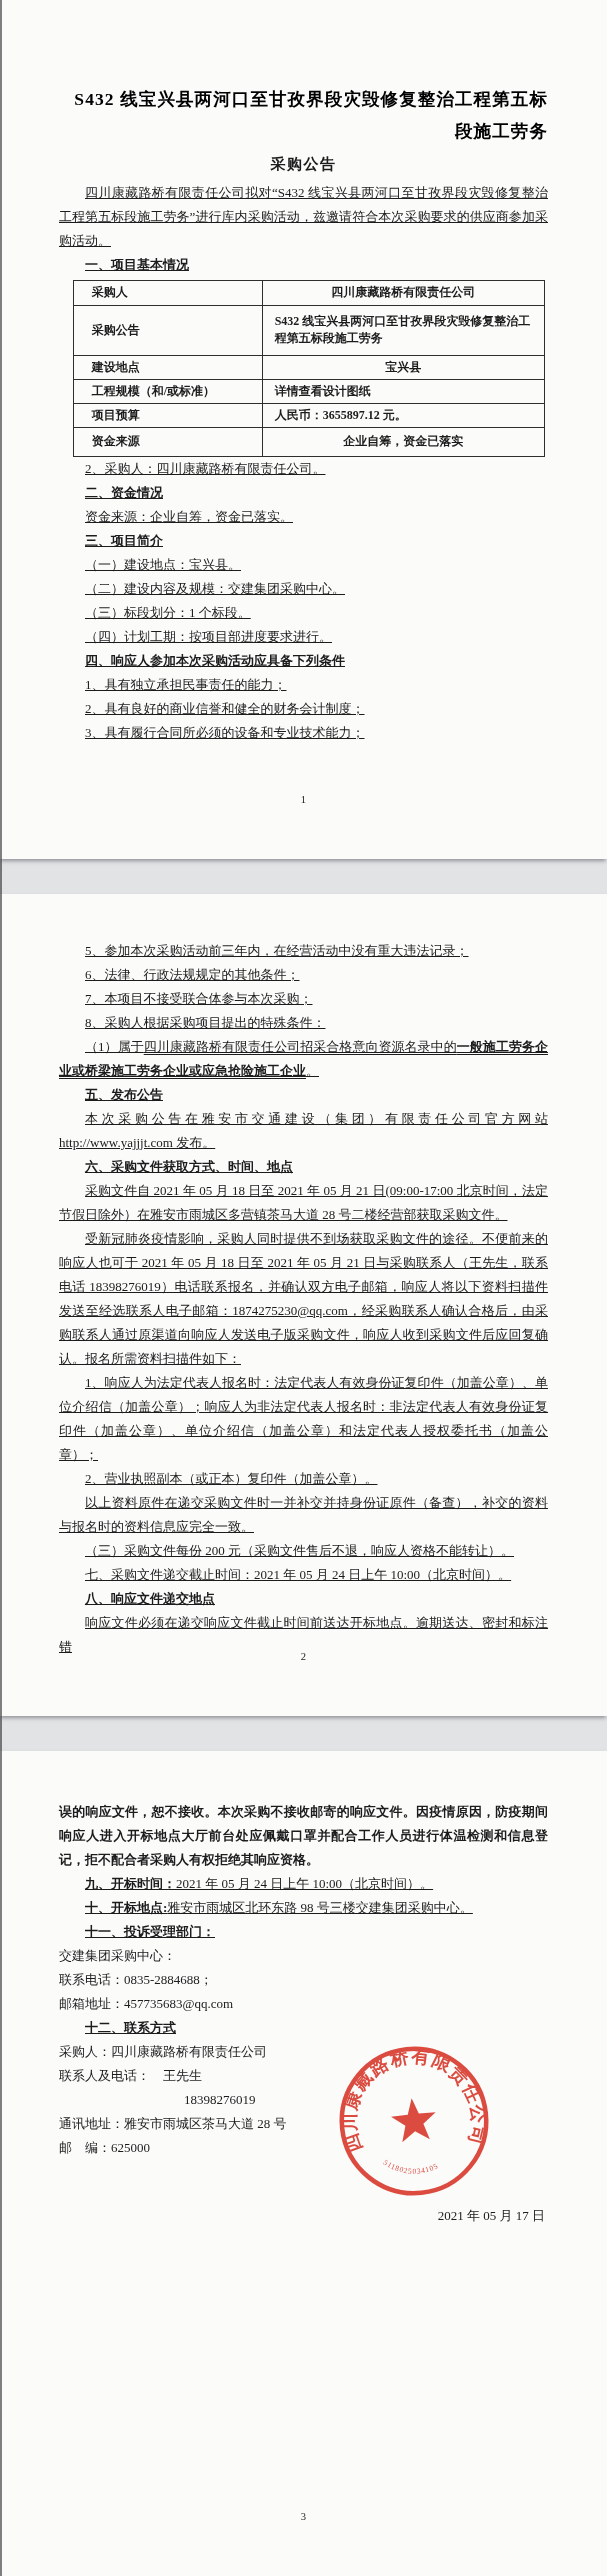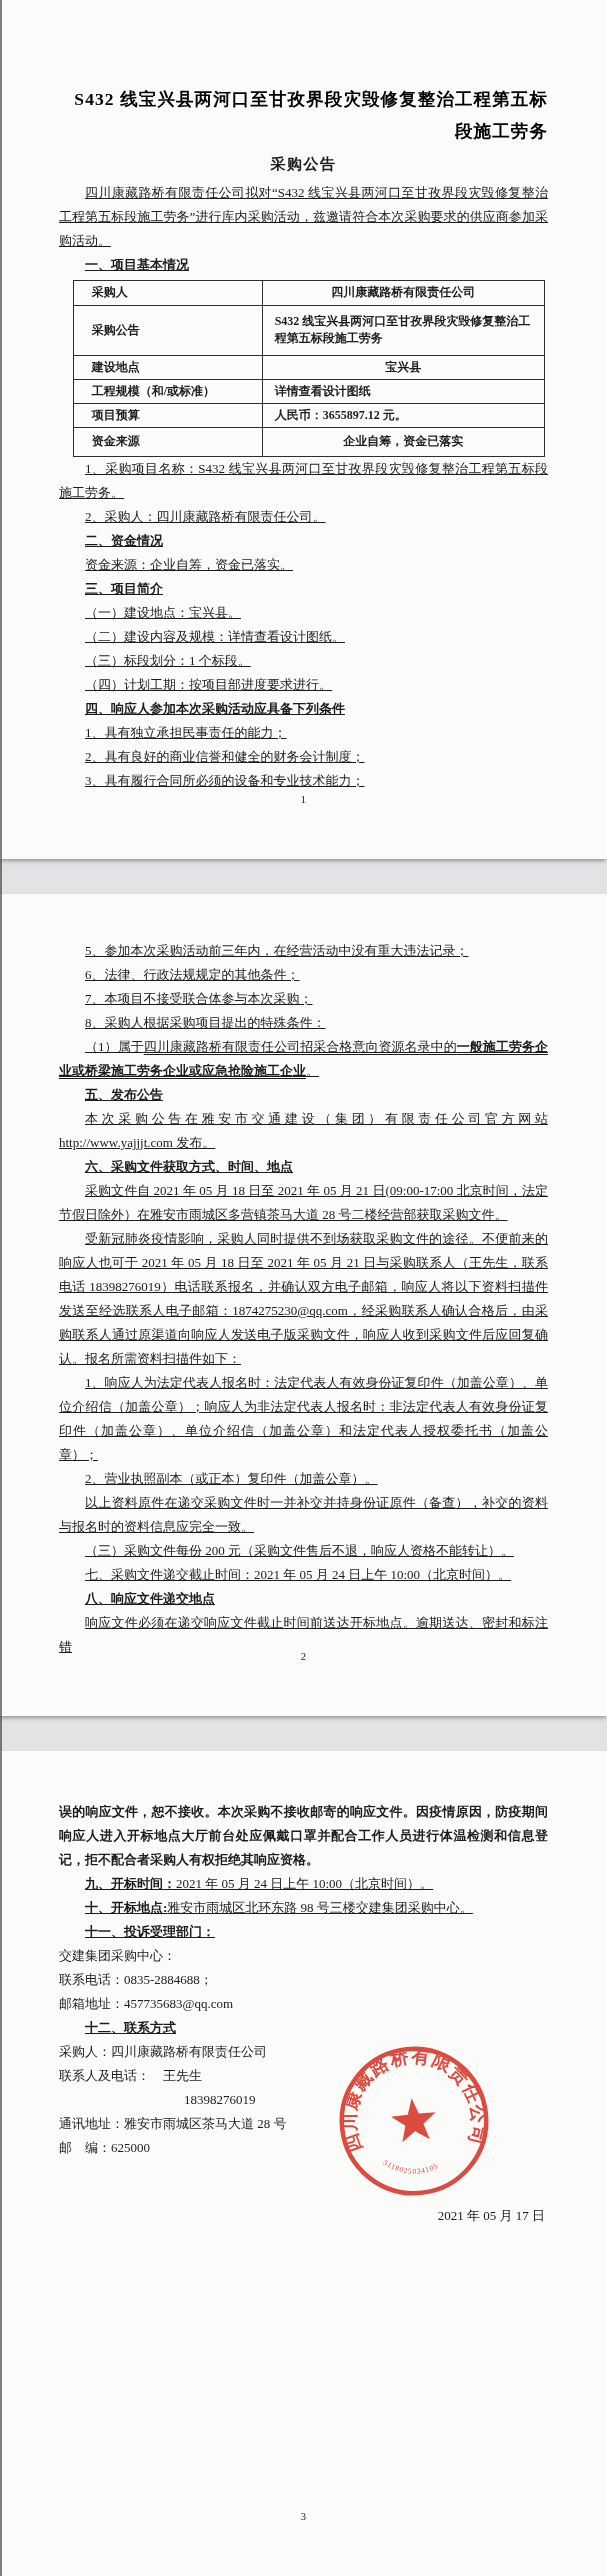--- a/index.html
+++ b/index.html
@@ -71,27 +71,26 @@
         <td>项目预算</td>
         <td class="val">人民币：3655897.12 元。</td>
       </tr>
       <tr class="r6">
         <td>资金来源</td>
         <td class="val c">企业自筹，资金已落实</td>
       </tr>
     </tbody>
       </table>
 
-    <p class="ind just">1、采购项目名称：S432 线宝兴县两河口至甘孜界段灾毁修复整治工程第五标段施工劳务。</p>
     <p class="ind">2、采购人：四川康藏路桥有限责任公司。</p>
     <p class="bold ind">二、资金情况</p>
     <p class="ind">资金来源：企业自筹，资金已落实。</p>
     <p class="bold ind">三、项目简介</p>
     <p class="ind">（一）建设地点：宝兴县。</p>
-    <p class="ind">（二）建设内容及规模：详情查看设计图纸。</p>
+    <p class="ind">（二）建设内容及规模：交建集团采购中心。</p>
     <p class="ind">（三）标段划分：1 个标段。</p>
     <p class="ind">（四）计划工期：按项目部进度要求进行。</p>
     <p class="bold ind">四、响应人参加本次采购活动应具备下列条件</p>
     <p class="ind">1、具有独立承担民事责任的能力；</p>
     <p class="ind">2、具有良好的商业信誉和健全的财务会计制度；</p>
     <p class="ind">3、具有履行合同所必须的设备和专业技术能力；</p>
     <div class="pagenum">1</div>
   </div>
 
   <div class="page page2">

